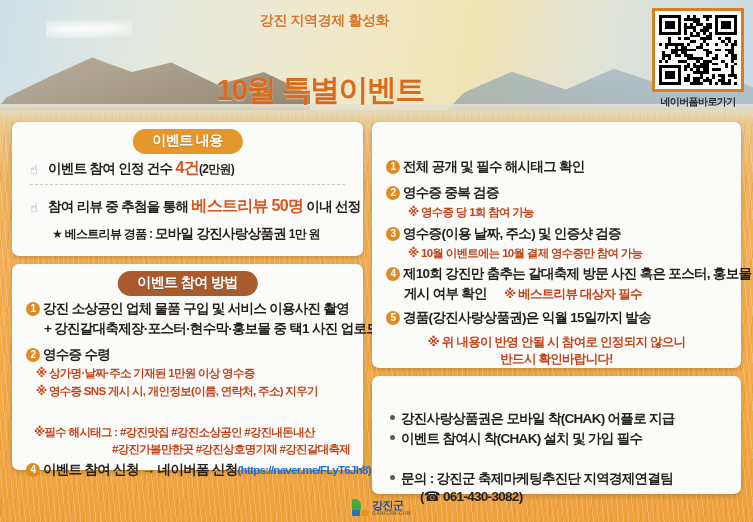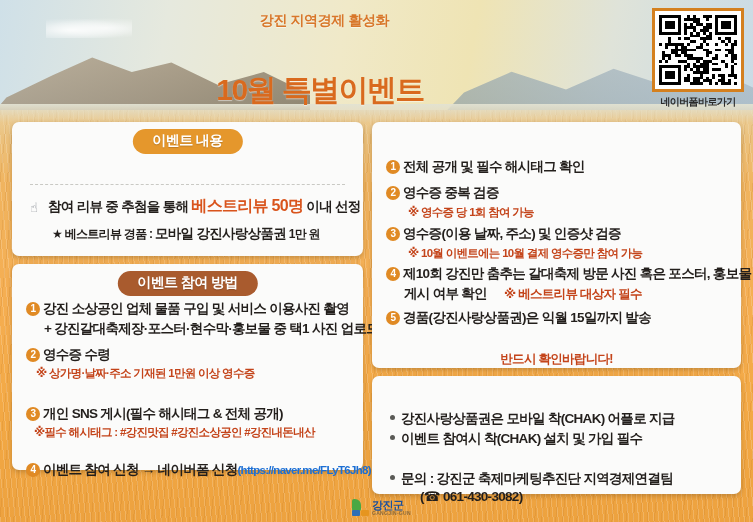--- a/index.html
+++ b/index.html
@@ -787,20 +787,25 @@
           <i></i>
         </div>
     </div>
     <div class="qr-caption">네이버폼바로가기</div>
   </div>
 </div>
 
 <div class="card" id="card-content">
   <div class="badge light t">이벤트 내용</div>
 
+  <div class="row txt" style="left:18px; top:36px;">
+    <span class="hand">☝</span>
+    <span>이벤트 참여 인정 건수</span>
+    <span class="hi-big">4건</span><span class="txt-sm">(2만원)</span>
+  </div>
 
   <div class="dashed" style="top:62px;"></div>
 
   <div class="row txt" style="left:18px; top:74px;">
     <span class="hand">☝</span>
     <span>참여 리뷰 중 추첨을 통해</span>
     <span class="hi-big">베스트리뷰 50명</span>
     <span>이내 선정</span>
   </div>
 
@@ -818,25 +823,24 @@
     <span class="num">1</span><span>강진 소상공인 업체 물품 구입 및 서비스 이용사진 촬영</span>
   </div>
   <div class="row txt" style="left:32px; top:56px;">
     <span>+ 강진갈대축제장·포스터·현수막·홍보물 중 택1 사진 업로드</span>
   </div>
 
   <div class="row txt" style="left:14px; top:82px;">
     <span class="num">2</span><span>영수증 수령</span>
   </div>
   <div class="row note" style="left:24px; top:102px;">※ 상가명·날짜·주소 기재된 1만원 이상 영수증</div>
-
-  <div class="row txt" style="left:14px; top:141px;">
-    <span class="num">3</span><span>개인 SNS 게시(필수 해시태그 &amp; 전체 공개)</span>
-  </div>
+  <div class="row note" style="left:24px; top:120px;">※ 영수증 SNS 게시 시, 개인정보(이름, 연락처, 주소) 지우기</div>
+
   <div class="row note" style="left:22px; top:161px;">※필수 해시태그 : #강진맛집 #강진소상공인 #강진내돈내산</div>
+  <div class="row note" style="left:100px; top:178px;">#강진가볼만한곳 #강진상호명기재 #강진갈대축제</div>
 
   <div class="row txt" style="left:14px; top:197px;">
     <span class="num">4</span><span>이벤트 참여 신청 → 네이버폼 신청</span><span class="link">(https://naver.me/FLyT6Jh8)</span>
   </div>
 </div>
 
 <div class="card" id="card-prize">
 
   <div class="row txt" style="left:14px; top:36px;">
     <span class="num">1</span><span>전체 공개 및 필수 해시태그 확인</span>
@@ -857,20 +861,21 @@
   </div>
   <div class="row txt" style="left:32px; top:163px;">
     <span>게시 여부 확인</span>
     <span class="note2" style="margin-left:14px;">※ 베스트리뷰 대상자 필수</span>
   </div>
 
   <div class="row txt" style="left:14px; top:187px;">
     <span class="num">5</span><span>경품(강진사랑상품권)은 익월 15일까지 발송</span>
   </div>
 
+  <div class="row note2" style="left:0; top:212px; width:369px; text-align:center; font-size:12.5px;">※ 위 내용이 반영 안될 시 참여로 인정되지 않으니</div>
   <div class="row note2" style="left:0; top:229px; width:369px; text-align:center; font-size:12.5px;">반드시 확인바랍니다!</div>
 </div>
 
 <div class="card" id="card-notice">
 
   <div class="row txt" style="left:18px; top:34px;">
     <span class="bullet"></span><span>강진사랑상품권은 모바일 착(CHAK) 어플로 지급</span>
   </div>
   <div class="row txt" style="left:18px; top:54px;">
     <span class="bullet"></span><span>이벤트 참여시 착(CHAK) 설치 및 가입 필수</span>

